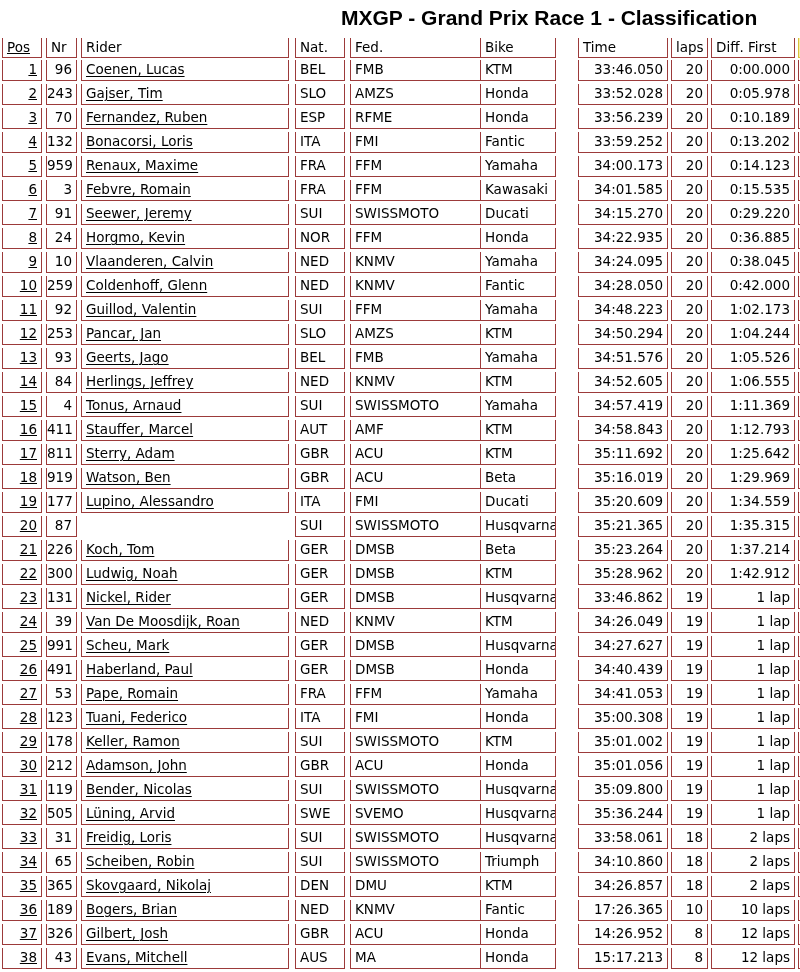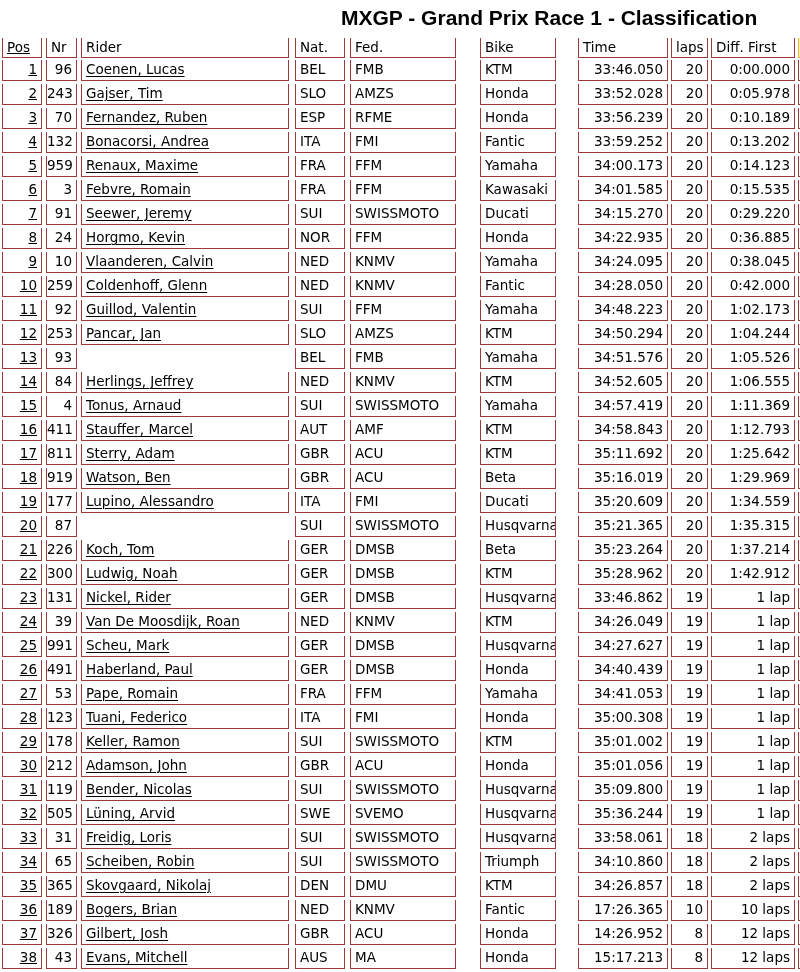--- a/index.html
+++ b/index.html
@@ -22,21 +22,21 @@
     font-size:13.5px;line-height:19px;white-space:nowrap;overflow:hidden;
     background:#fff;
   }
   .header-row .cell{height:20px;line-height:18px;font-size:13.5px;}
   .num{text-align:right;padding-right:4px;}
   .txt{text-align:left;padding-left:4px;}
   .c-pos{left:2px;width:40px;text-decoration:underline;}
   .c-nr{left:46px;width:31px;}
   .c-rider{left:81px;width:208px;}
   .c-nat{left:295px;width:50px;}
-  .c-fed{left:350px;width:106px;}
+  .c-fed{left:350px;width:152px;}
   .c-bike{left:480px;width:76px;}
   .c-time{left:578px;width:90px;}
   .c-laps{left:671px;width:37px;}
   .c-diff{left:711px;width:84px;}
   .c-cut{left:798px;width:6px;border-right:none;}
   .hdr-cut{background:#f6f0a8;border-left-color:#d8c23c;border-bottom-color:#d8c23c;}
   .rider-link{text-decoration:underline;text-underline-offset:2px;text-decoration-thickness:1px;}
 </style>
 </head>
 <body>
@@ -92,21 +92,21 @@
       <div class="cell txt c-fed">RFME</div>
       <div class="cell txt c-bike">Honda</div>
       <div class="cell num c-time">33:56.239</div>
       <div class="cell num c-laps">20</div>
       <div class="cell num c-diff">0:10.189</div>
       <div class="cell c-cut"></div>
     </div>
       <div class="row">
       <div class="cell num c-pos">4</div>
       <div class="cell num c-nr">132</div>
-      <div class="cell txt c-rider"><span class="rider-link">Bonacorsi, Andrea</span></div>
+      <div class="cell txt c-rider"><span class="rider-link">Bonacorsi, Loris</span></div>
       <div class="cell txt c-nat">ITA</div>
       <div class="cell txt c-fed">FMI</div>
       <div class="cell txt c-bike">Fantic</div>
       <div class="cell num c-time">33:59.252</div>
       <div class="cell num c-laps">20</div>
       <div class="cell num c-diff">0:13.202</div>
       <div class="cell c-cut"></div>
     </div>
       <div class="row">
       <div class="cell num c-pos">5</div>
@@ -200,20 +200,21 @@
       <div class="cell txt c-fed">AMZS</div>
       <div class="cell txt c-bike">KTM</div>
       <div class="cell num c-time">34:50.294</div>
       <div class="cell num c-laps">20</div>
       <div class="cell num c-diff">1:04.244</div>
       <div class="cell c-cut"></div>
     </div>
       <div class="row">
       <div class="cell num c-pos">13</div>
       <div class="cell num c-nr">93</div>
+      <div class="cell txt c-rider"><span class="rider-link">Geerts, Jago</span></div>
       <div class="cell txt c-nat">BEL</div>
       <div class="cell txt c-fed">FMB</div>
       <div class="cell txt c-bike">Yamaha</div>
       <div class="cell num c-time">34:51.576</div>
       <div class="cell num c-laps">20</div>
       <div class="cell num c-diff">1:05.526</div>
       <div class="cell c-cut"></div>
     </div>
       <div class="row">
       <div class="cell num c-pos">14</div>

